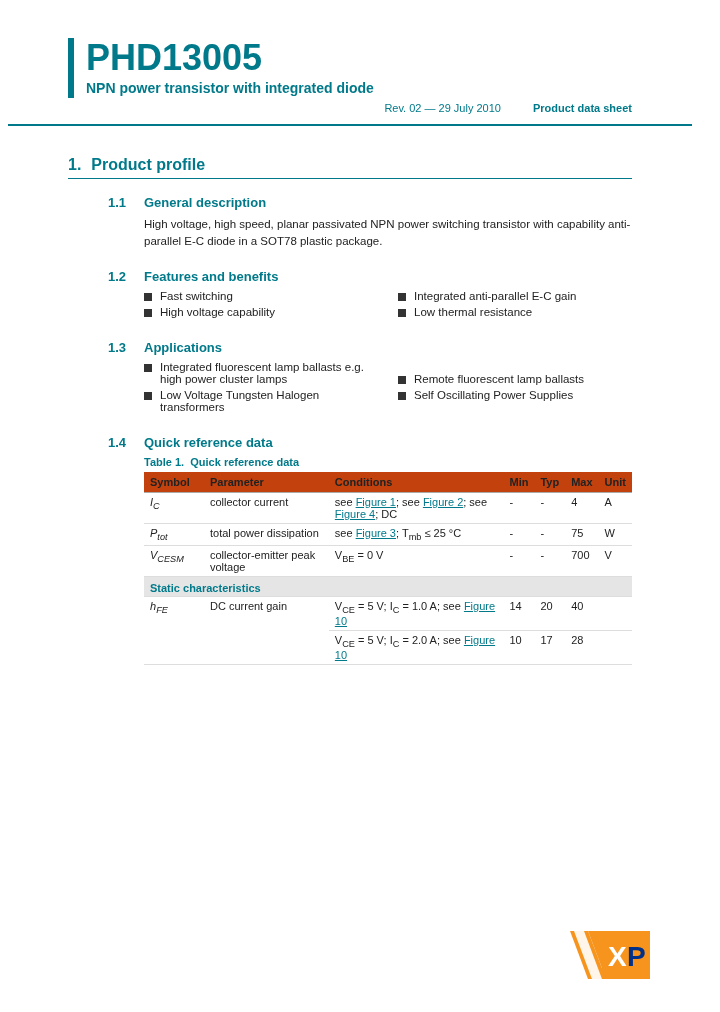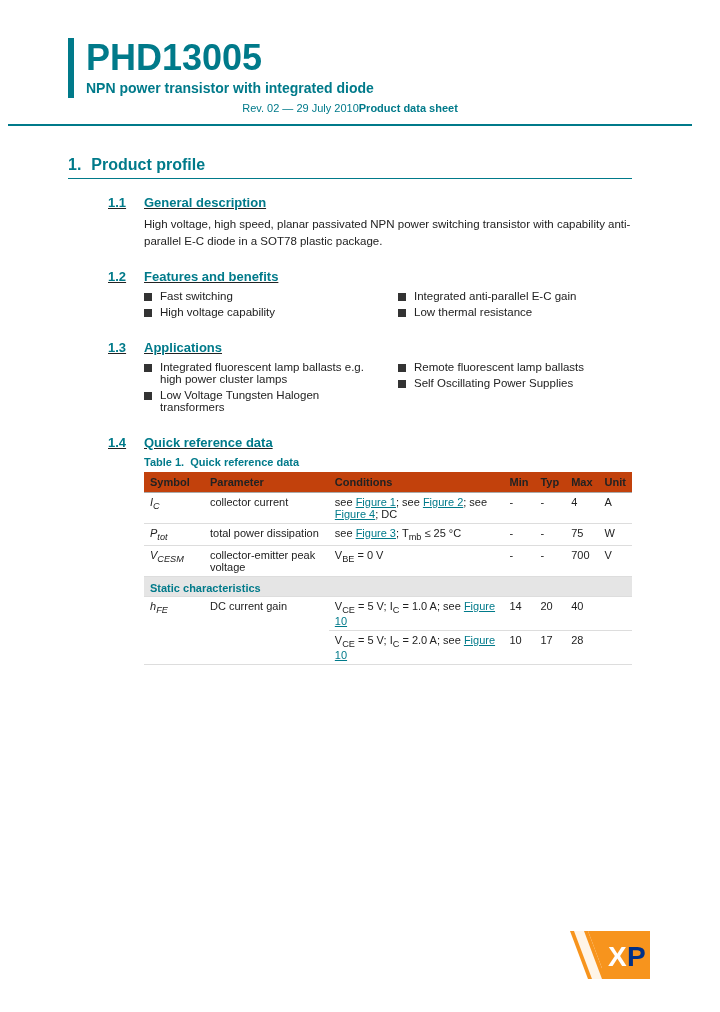--- a/index.html
+++ b/index.html
@@ -50,24 +50,25 @@
 
     .product-subtitle {
       font-size: 14px;
       font-weight: bold;
       color: #007a8a;
       margin-top: 2px;
     }
 
     .header-meta {
       display: flex;
-      justify-content: center;
+      justify-content: flex-end;
       margin-top: 4px;
       font-size: 11px;
       color: #007a8a;
+      gap: 32px;
     }
 
     .rev-info { color: #007a8a; font-weight: normal; }
     .product-data-sheet { color: #007a8a; font-weight: bold; }
 
     
     .main-content {
       padding: 20px 60px 20px 60px;
     }
 
@@ -97,21 +98,20 @@
     
     .subsection {
       margin-bottom: 18px;
       margin-left: 40px;
     }
 
     .subsection-heading {
       display: flex;
       align-items: flex-end;
       margin-bottom: 6px;
-      text-decoration: underline;
     }
 
     .subsection-number {
       font-size: 13px;
       font-weight: bold;
       color: #007a8a;
       margin-right: 8px;
       min-width: 28px;
     }
 
@@ -126,20 +126,21 @@
       font-size: 11.5px;
       line-height: 1.5;
       color: #222;
     }
 
     
     .feature-columns {
       display: flex;
       gap: 20px;
       margin-left: 36px;
+      align-items: center;
     }
 
     .feature-col {
       flex: 1;
     }
 
     .feature-item {
       display: flex;
       align-items: flex-start;
       margin-bottom: 4px;

